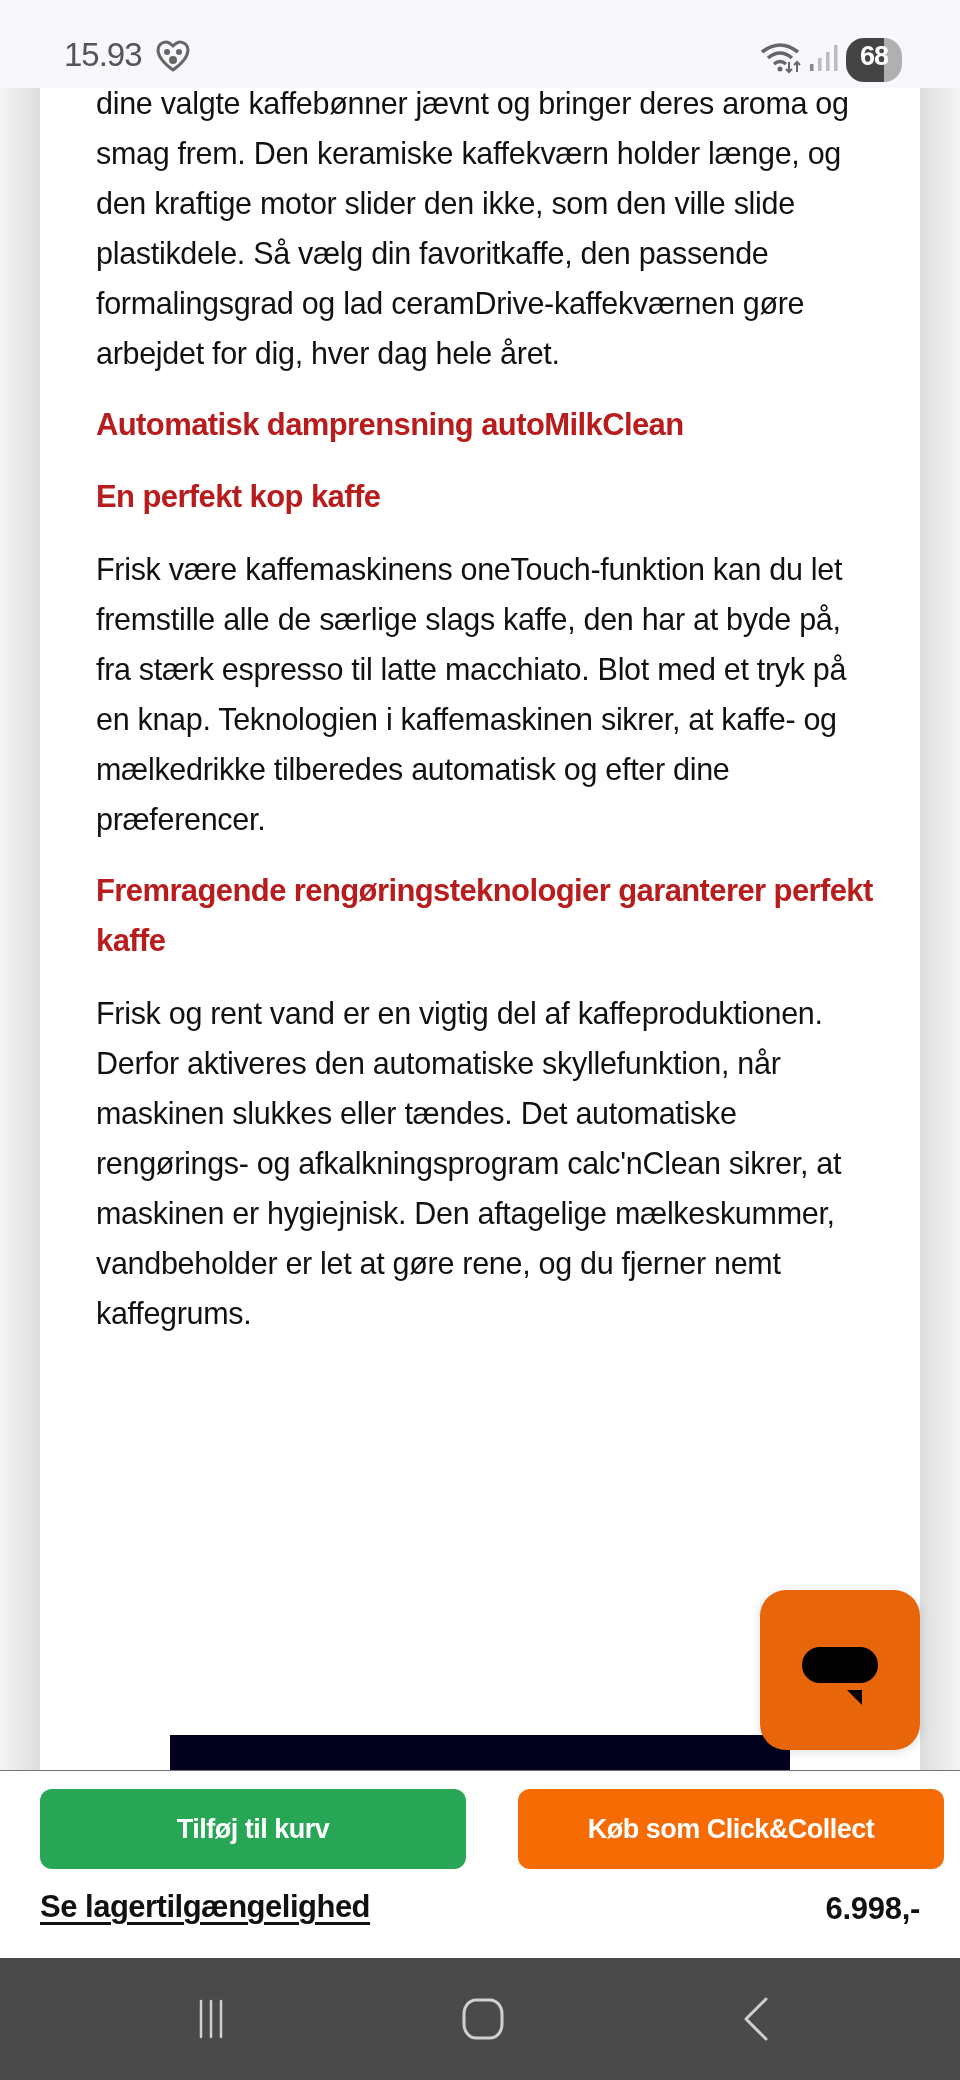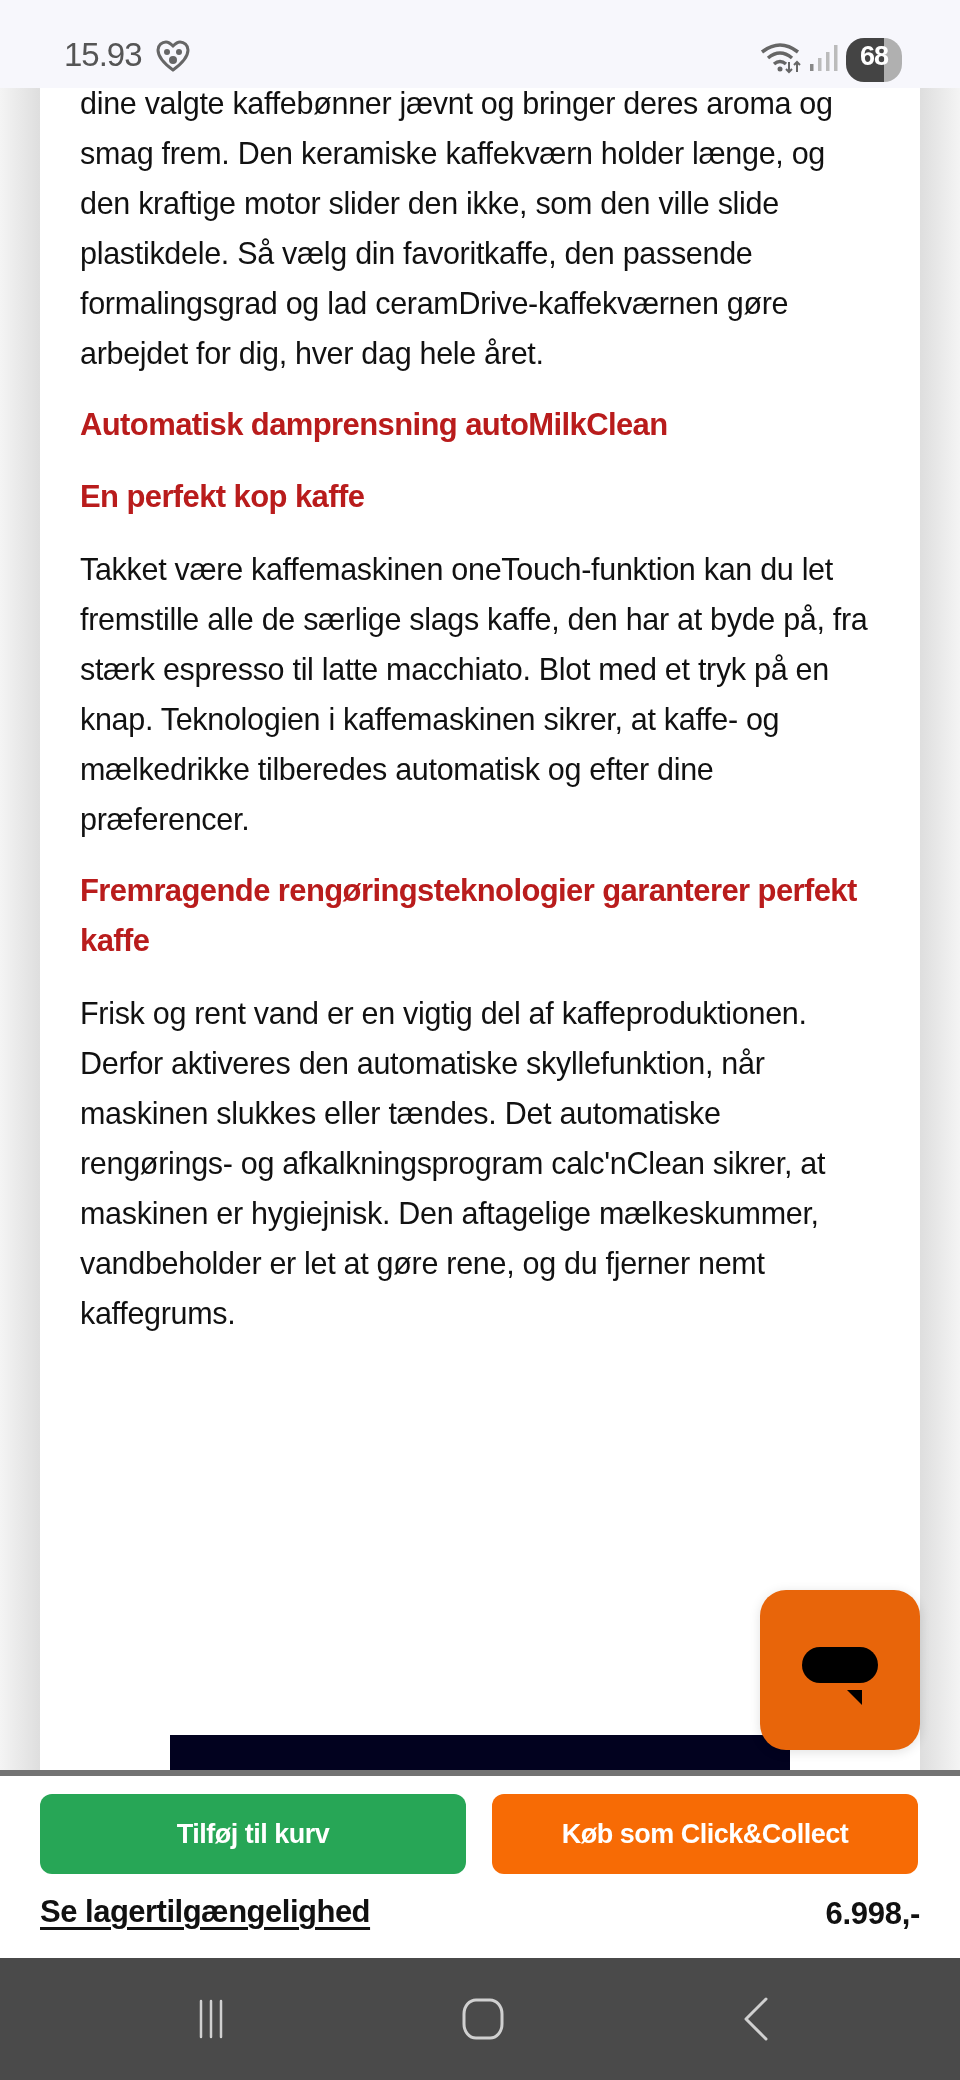--- a/index.html
+++ b/index.html
@@ -14,21 +14,21 @@
     
     .gutter-left { position: absolute; left: 0; top: 88px; width: 40px; height: 1682px;
       background: linear-gradient(to right, #f4f4f4, #dedede); }
     .gutter-right { position: absolute; right: 0; top: 88px; width: 40px; height: 1682px;
       background: linear-gradient(to left, #f4f4f4, #dedede); }
 
     
     .card {
       position: absolute; left: 40px; top: 60px; width: 880px; height: 1710px;
       background: #ffffff;
-      padding: 18px 40px 0 40px;
+      padding: 18px 40px 0 56px;
     }
     .para {
       font-size: 30.5px; line-height: 50px; color: #111;
       letter-spacing: -0.3px;
     }
     .heading {
       font-size: 31px; font-weight: bold; line-height: 50px; color: #b91c1c;
       letter-spacing: -0.6px;
       margin-top: 22px; margin-bottom: 22px;
     }
@@ -65,31 +65,31 @@
       border-radius: 18px; overflow: hidden;
       background: linear-gradient(to right, #444 0 68%, #b0b0b0 68% 100%);
       color: #fff; font-weight: bold; font-size: 27px; line-height: 36px; text-align: center;
       letter-spacing: -1px;
     }
 
     
     .action-bar {
       position: absolute; left: 0; top: 1770px; width: 960px; height: 188px;
       background: #ffffff;
-      border-top: 6px solid #737373;
+      border-top: 1px solid #737373;
     }
     .btn {
       position: absolute; top: 18px; height: 80px; width: 426px; border-radius: 12px;
       color: #fff; font-weight: bold; font-size: 27px; letter-spacing: -0.5px;
       display: flex; align-items: center; justify-content: center;
       border: none; cursor: pointer;
       font-family: "Liberation Sans", "DejaVu Sans", sans-serif;
     }
     .btn-cart { left: 40px; background: #27a656; }
-    .btn-collect { left: 492px; background: #f76b05; }
+    .btn-collect { left: 518px; background: #f76b05; }
     .stock-link {
       position: absolute; left: 40px; top: 118px;
       font-size: 31px; font-weight: bold; color: #111; text-decoration: underline;
       text-underline-offset: 5px; letter-spacing: -0.5px;
       cursor: pointer;
     }
     .price {
       position: absolute; right: 40px; top: 120px;
       font-size: 31px; font-weight: bold; color: #111; letter-spacing: -0.3px; text-align: right;
     }
@@ -112,21 +112,21 @@
 
   <div class="gutter-left"></div>
   <div class="gutter-right"></div>
 
   <div class="card">
     <p class="para first">dine valgte kaffebønner jævnt og bringer deres aroma og smag frem. Den keramiske kaffekværn holder længe, og den kraftige motor slider den ikke, som den ville slide plastikdele. Så vælg din favoritkaffe, den passende formalingsgrad og lad ceramDrive-kaffekværnen gøre arbejdet for dig, hver dag hele året.</p>
 
     <h3 class="heading">Automatisk damprensning autoMilkClean</h3>
 
     <h3 class="heading">En perfekt kop kaffe</h3>
-    <p class="para">Takket være kaffemaskinen oneTouch-funktion kan du let fremstille alle de særlige slags kaffe, den har at byde på, fra stærk espresso til latte macchiato. Blot med et tryk på en knap. Teknologien i kaffemaskinen sikrer, at kaffe- og mælkedrikke tilberedes automatisk og efter dine præferencer.</p>
+    <p class="para">Frisk være kaffemaskinens oneTouch-funktion kan du let fremstille alle de særlige slags kaffe, den har at byde på, fra stærk espresso til latte macchiato. Blot med et tryk på en knap. Teknologien i kaffemaskinen sikrer, at kaffe- og mælkedrikke tilberedes automatisk og efter dine præferencer.</p>
 
     <h3 class="heading">Fremragende rengøringsteknologier garanterer perfekt kaffe</h3>
     <p class="para">Frisk og rent vand er en vigtig del af kaffeproduktionen. Derfor aktiveres den automatiske skyllefunktion, når maskinen slukkes eller tændes. Det automatiske rengørings- og afkalkningsprogram calc'nClean sikrer, at maskinen er hygiejnisk. Den aftagelige mælkeskummer, vandbeholder er let at gøre rene, og du fjerner nemt kaffegrums.</p>
   </div>
 
   <div class="dark-banner"></div>
 
   <div class="chat-fab">
     <svg width="80" height="60" viewBox="0 0 80 60">
       <rect x="2" y="2" width="76" height="36" rx="18" ry="18" fill="#000"></rect>

